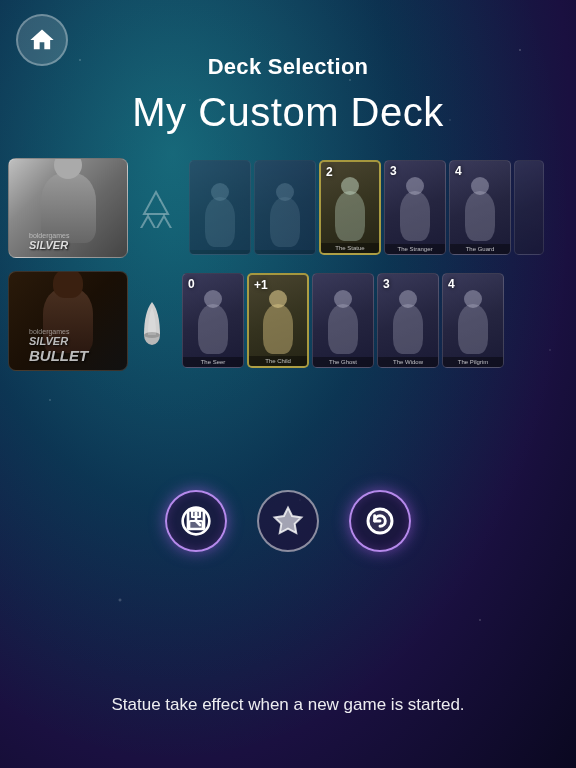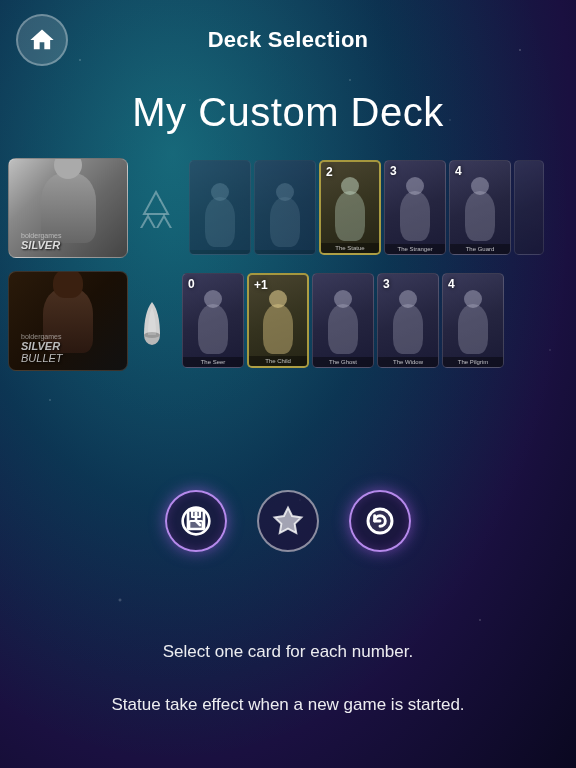--- a/index.html
+++ b/index.html
@@ -33,21 +33,21 @@
         radial-gradient(2px 2px at 120px 600px, rgba(255,255,255,0.3) 0%, transparent 100%),
         radial-gradient(1px 1px at 480px 620px, rgba(255,255,255,0.5) 0%, transparent 100%);
     }
 
     
     .header {
       position: absolute;
       top: 0; left: 0; right: 0;
       height: 80px;
       display: flex;
-      align-items: center;
+      align-items: flex-end;
       justify-content: center;
       padding: 0 32px;
     }
 
     .home-button {
       position: absolute;
       left: 16px;
       top: 14px;
       width: 52px;
       height: 52px;
@@ -119,21 +119,21 @@
 
     .deck-box-silver-bullet {
       background: linear-gradient(135deg, #2a1a0a 0%, #1a0f05 50%, #111 100%);
       border: 1px solid rgba(255,255,255,0.15);
     }
 
     
     .box-label {
       position: absolute;
       bottom: 6px;
-      left: 12px;
+      left: 20px;
       right: 4px;
     }
 
     .box-title-silver {
       font-size: 11px;
       font-weight: 900;
       color: #ddd;
       font-style: italic;
       text-shadow: 1px 1px 2px rgba(0,0,0,0.8);
     }
@@ -460,21 +460,21 @@
   </div>
 
   <div class="deck-row">
 
     <div class="deck-box deck-box-silver-bullet">
       <div class="silver-bullet-box-art">
         <div class="character-dark"></div>
       </div>
       <div class="box-label">
         <div class="box-publisher">boldergames</div>
-        <div class="box-title-silver" style="color:#bbb;">SILVER<br><span style="font-size:11px;font-weight:400;">BULLET</span></div>
+        <div class="box-title-silver" style="color:#bbb;">SILVER<br><span style="font-size:15px;font-weight:700;">BULLET</span></div>
       </div>
     </div>
 
     <div class="bullet-icon">
       <svg width="22" height="48" viewBox="0 0 22 48">
         <ellipse cx="11" cy="38" rx="8" ry="10" fill="#b8b8b8"></ellipse>
         <path d="M3 38 Q3 15 11 5 Q19 15 19 38 Z" fill="#d0d0d0"></path>
         <ellipse cx="11" cy="38" rx="8" ry="3" fill="#999"></ellipse>
         <path d="M7 38 Q7 20 11 10 Q15 20 15 38" fill="rgba(255,255,255,0.2)"></path>
       </svg>
@@ -567,16 +567,16 @@
   <div class="action-btn action-btn-glow">
     <svg viewBox="0 0 24 24" fill="none" stroke="white" stroke-width="2.2" stroke-linecap="round" stroke-linejoin="round">
       <circle cx="12" cy="12" r="9" stroke="white" stroke-width="2.2" fill="rgba(255,255,255,0.1)"></circle>
       <path d="M8 12 A4 4 0 1 1 12 16"></path>
       <polyline points="8,8 8,12 12,12"></polyline>
     </svg>
   </div>
 </div>
 
 <div class="instructions">
-  <span>Select one card for each number.</span><br>
+  <br>
   <br>
   <span>Statue take effect when a new game is started.</span>
 </div>
 
 </body></html>

